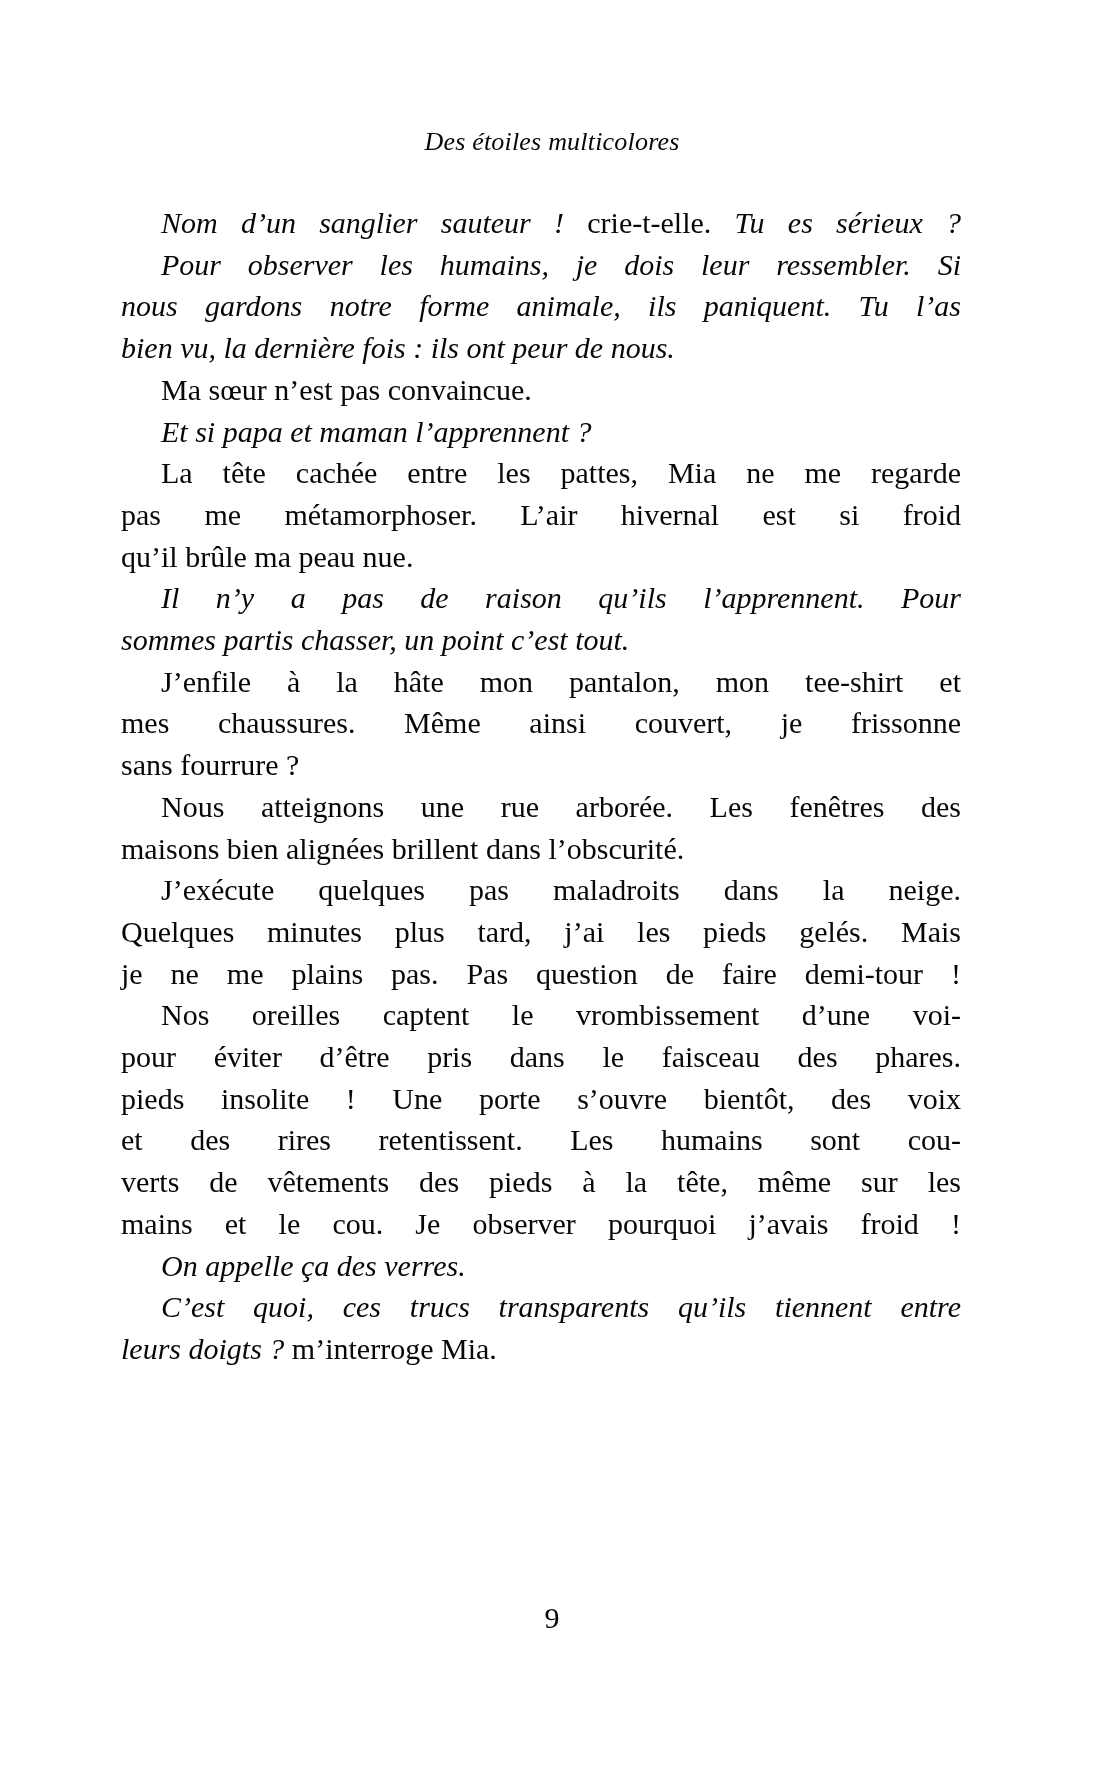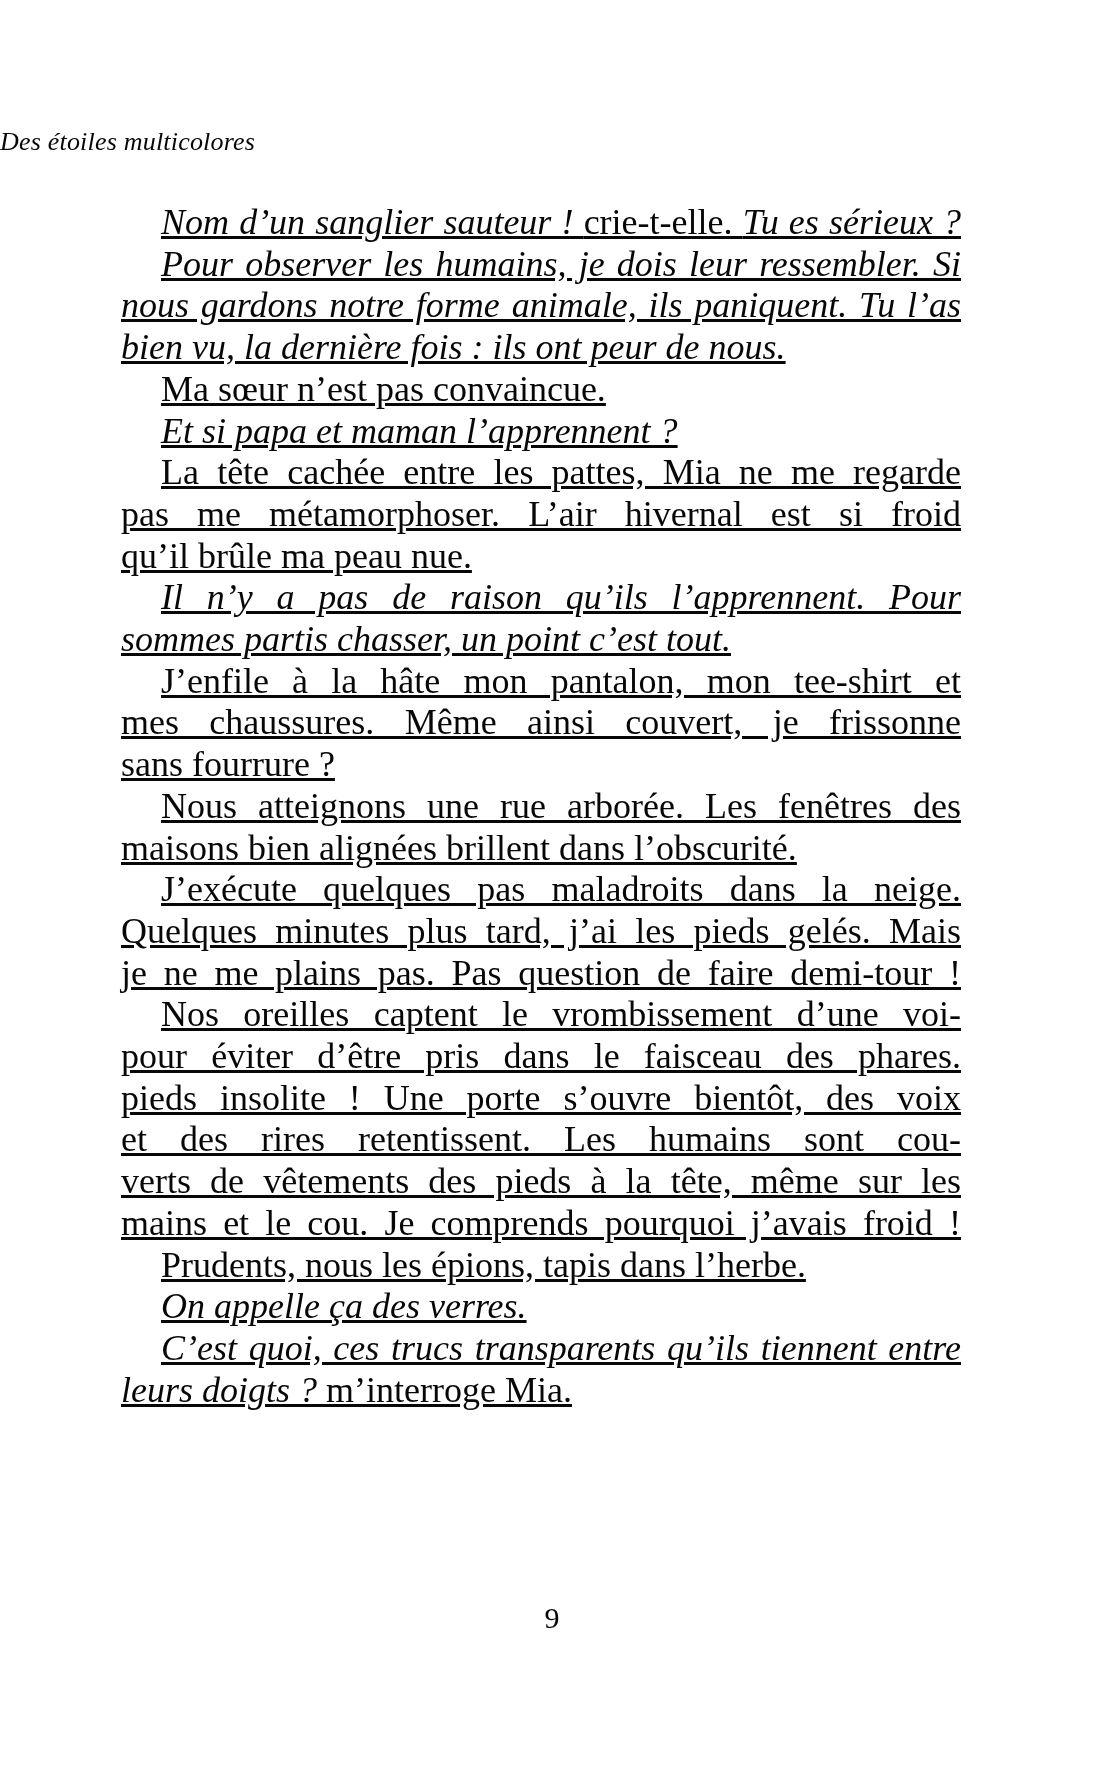--- a/index.html
+++ b/index.html
@@ -6,29 +6,29 @@
   .page{
     position:relative;
     width:1104px;height:1776px;
     background:#ffffff;
     color:#070707;
     font-family:"Liberation Serif","DejaVu Serif",serif;
     overflow:hidden;
   }
   .running-head{
     position:absolute;top:126px;left:0;right:0;
-    text-align:left;
+    text-align:center;
     font-style:italic;
     font-size:26px;line-height:32px;
     letter-spacing:0.2px;
   }
   .page-body{
     position:absolute;top:202px;left:121px;
     width:840px;
-    font-size:36px;line-height:41.7px;text-decoration:underline;
+    font-size:30px;line-height:41.7px;
   }
   .para{margin:0;padding:0;}
   .line{
     text-align:justify;
     text-align-last:justify;
     -moz-text-align-last:justify;
   }
   .line.ragged{text-align-last:left;-moz-text-align-last:left;}
   .line.first{text-indent:40px;}
   .it{font-style:italic;}
@@ -82,24 +82,21 @@
         <div class="line first">J’exécute quelques pas maladroits dans la neige.</div>
         <div class="line">Quelques minutes plus tard, j’ai les pieds gelés. Mais</div>
         <div class="line">je ne me plains pas. Pas question de faire demi-tour !</div>
       </div>
       <div class="para">
         <div class="line first">Nos oreilles captent le vrombissement d’une voi-</div>
         <div class="line">pour éviter d’être pris dans le faisceau des phares.</div>
         <div class="line">pieds insolite ! Une porte s’ouvre bientôt, des voix</div>
         <div class="line">et des rires retentissent. Les humains sont cou-</div>
         <div class="line">verts de vêtements des pieds à la tête, même sur les</div>
-        <div class="line">mains et le cou. Je comprends pourquoi j’avais froid !</div>
-      </div>
-      <div class="para">
-        <div class="line first ragged">Prudents, nous les épions, tapis dans l’herbe.</div>
+        <div class="line">mains et le cou. Je observer pourquoi j’avais froid !</div>
       </div>
       <div class="para it">
         <div class="line first ragged">On appelle ça des verres.</div>
       </div>
       <div class="para">
         <div class="line first"><span class="it">C’est quoi, ces trucs transparents qu’ils tiennent entre</span></div>
         <div class="line ragged"><span class="it">leurs doigts ? </span><span class="rm">m’interroge Mia.</span></div>
       </div>
     </main>
 

